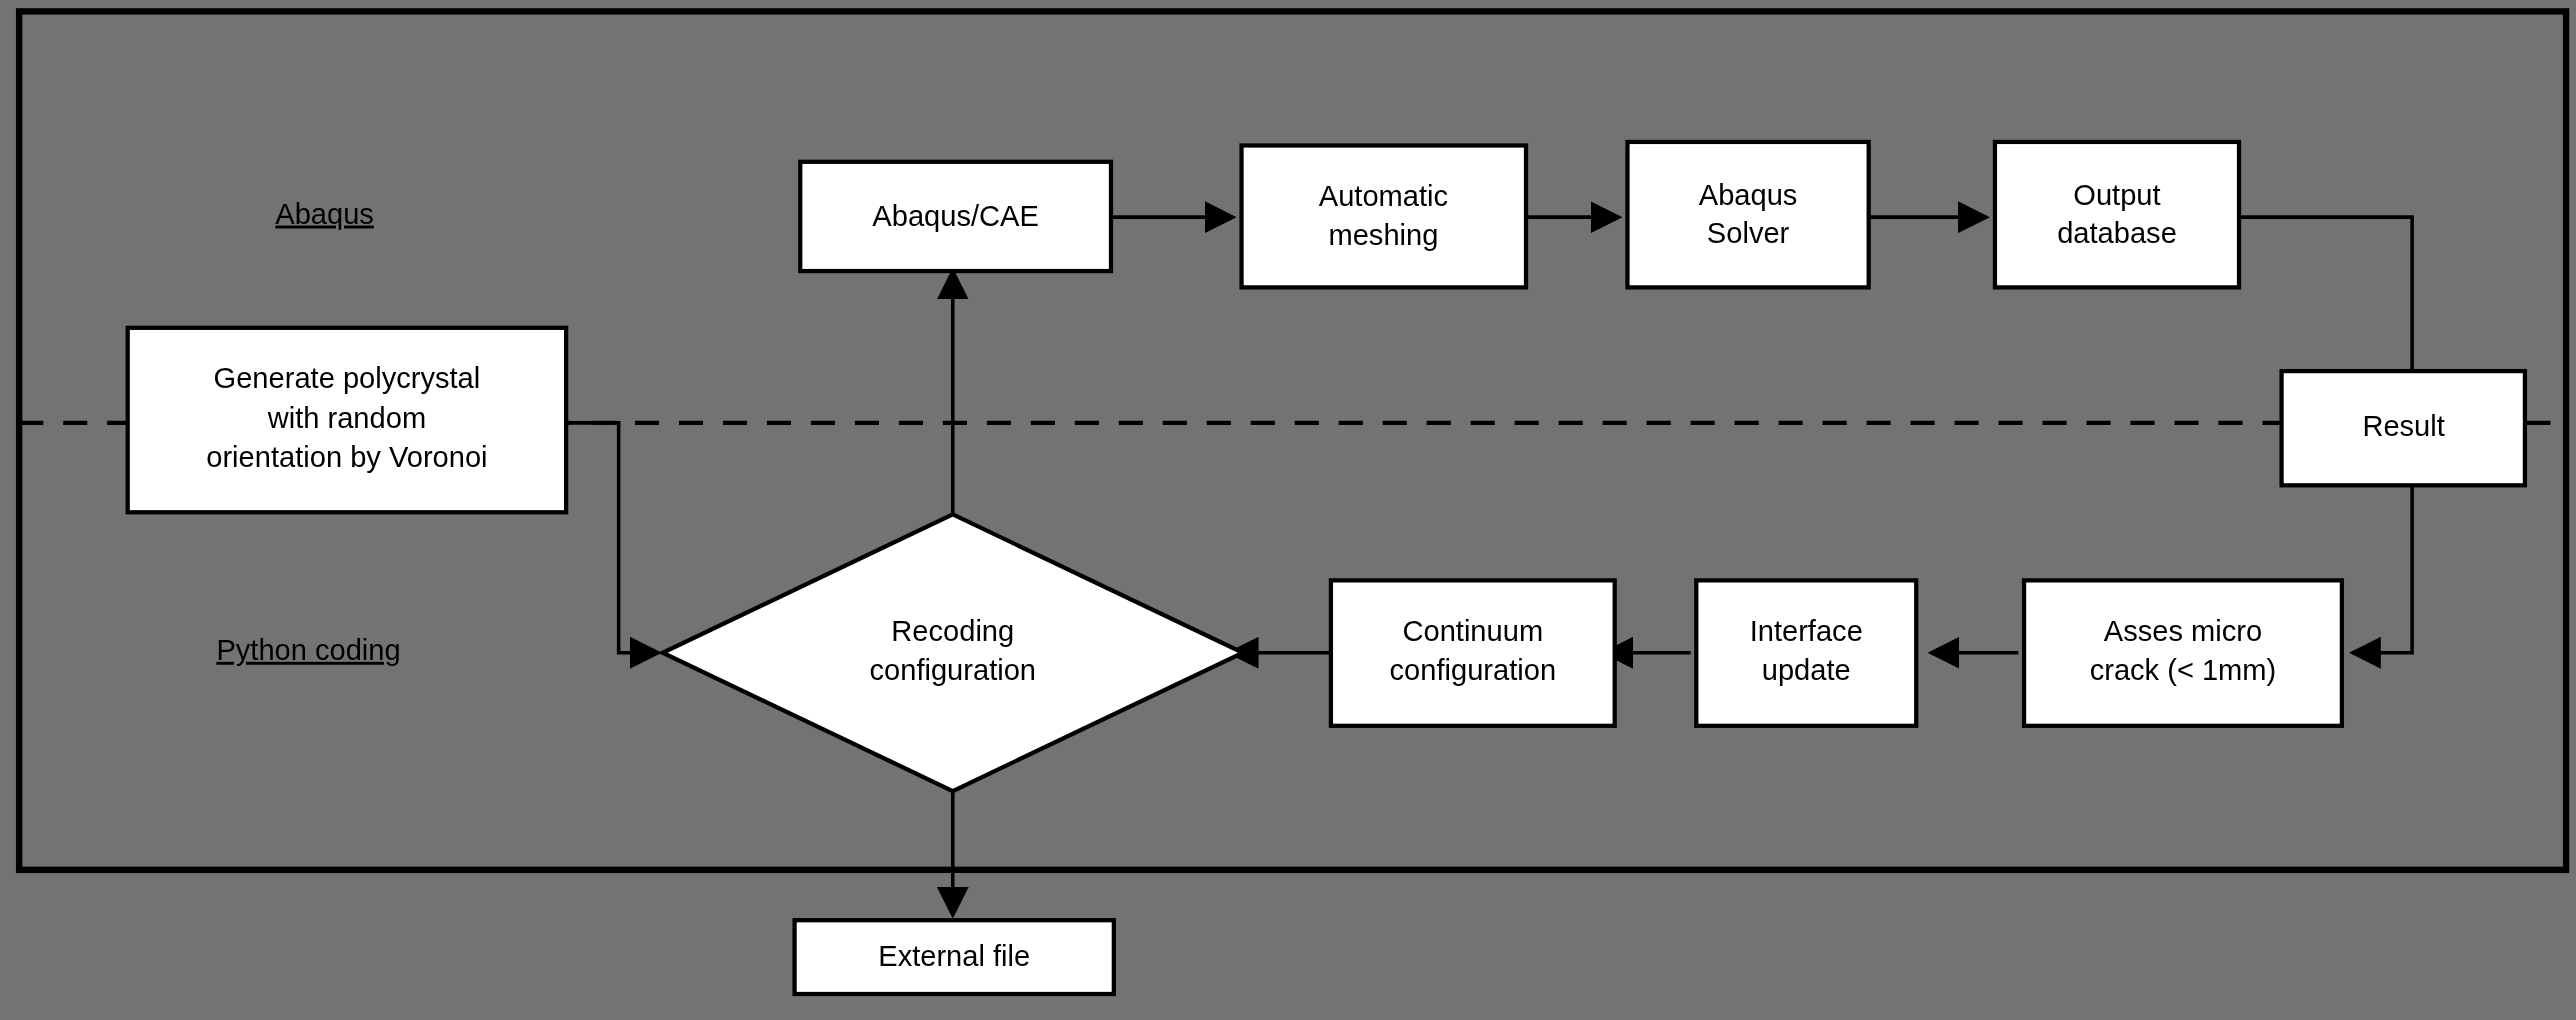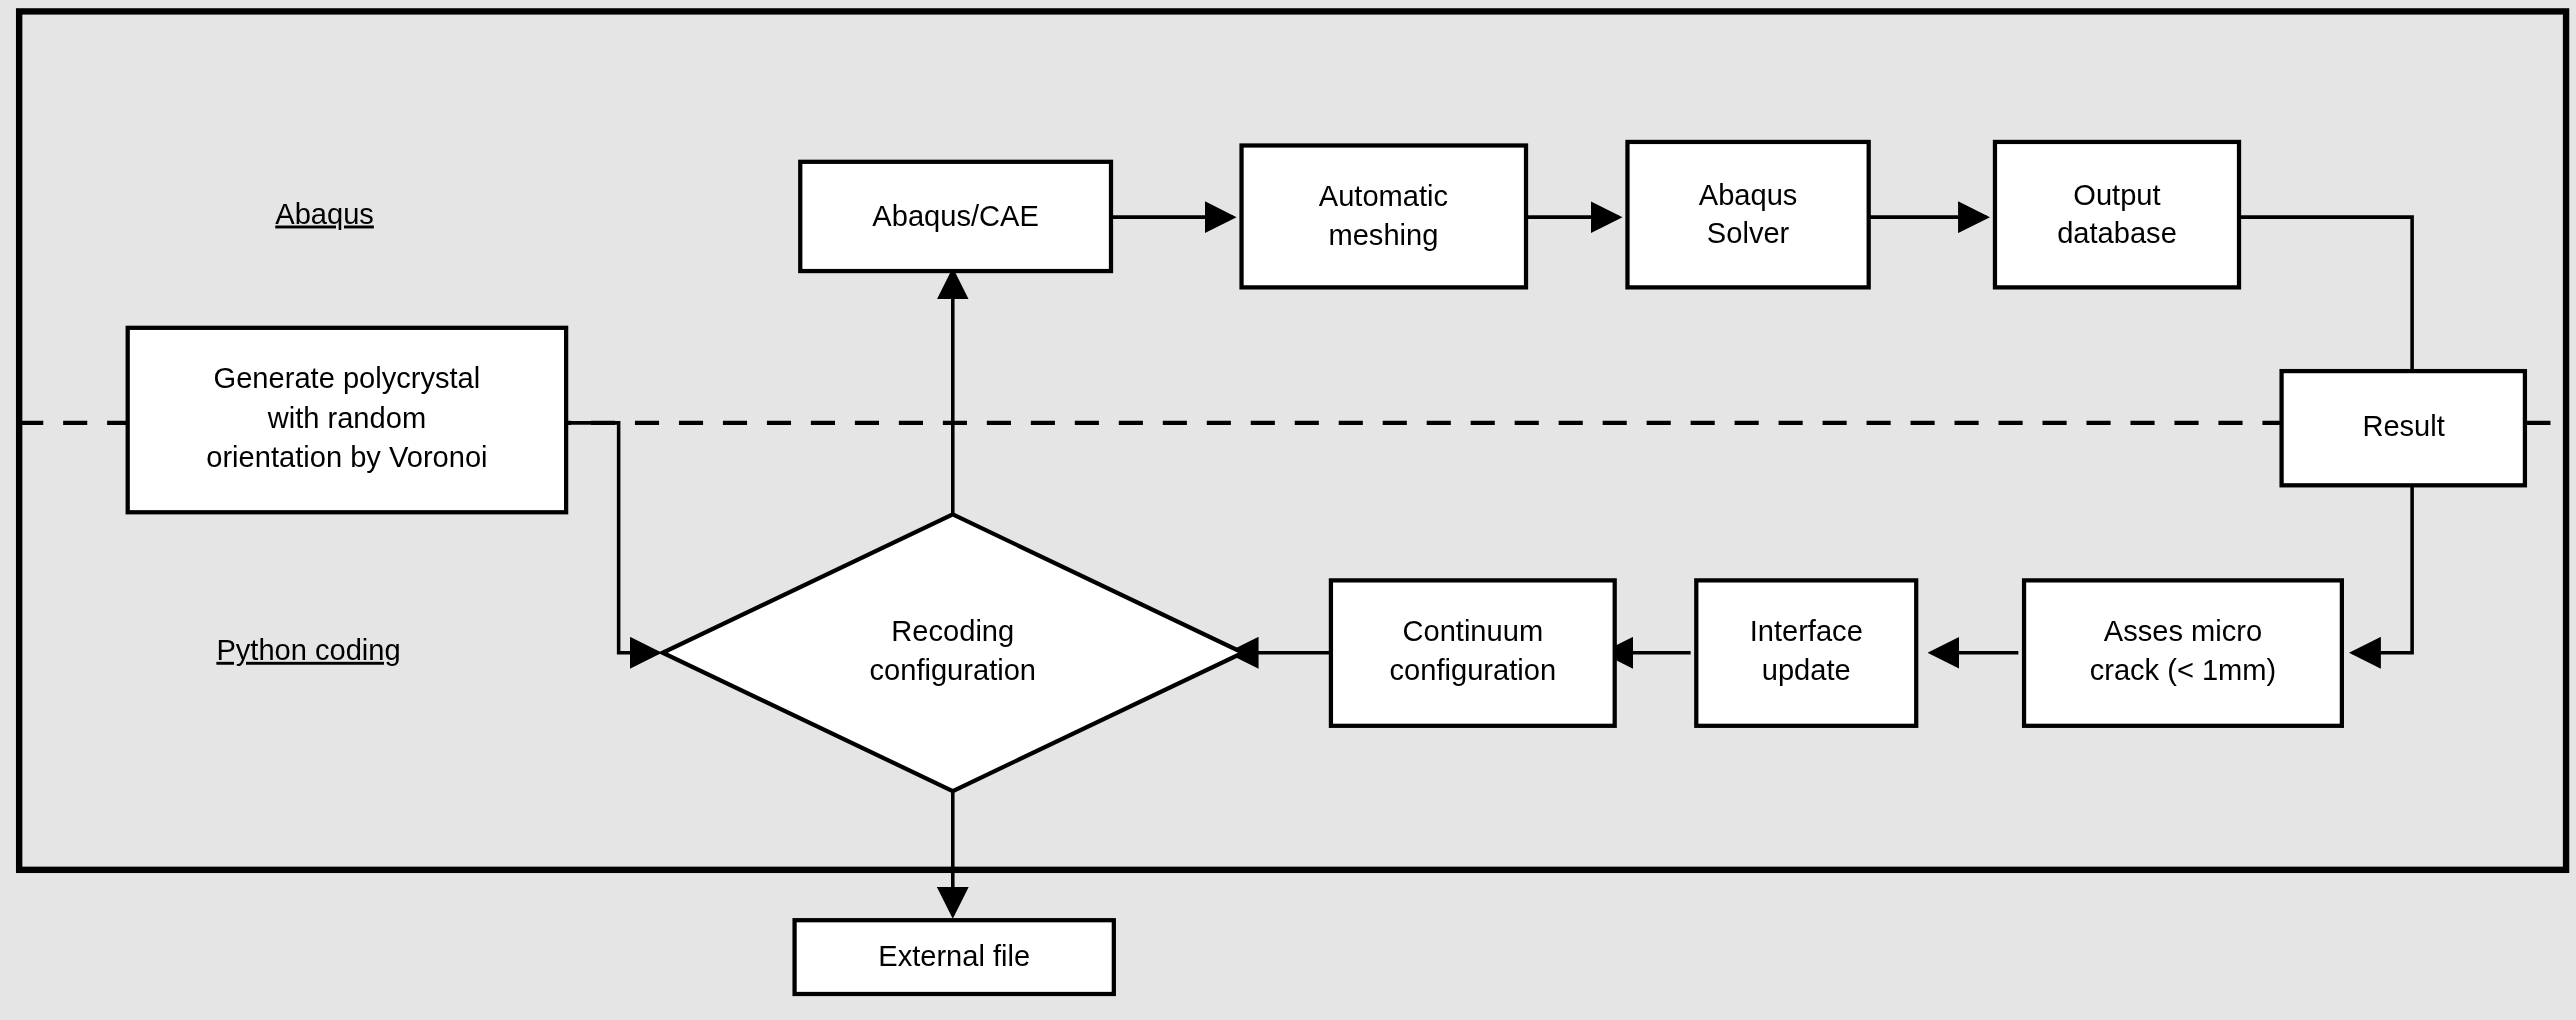--- a/index.html
+++ b/index.html
@@ -7,21 +7,21 @@
     padding: 0;
     background: #ffffff;
   }
   body {
     font-family: "Liberation Sans", sans-serif;
   }
   #stage {
     position: relative;
     width: 2576px;
     height: 1021px;
-    background: #e5e5e5;
+    background: #737373;
     overflow: hidden;
     text-decoration: underline;
   }
   svg#diagram {
     position: absolute;
     left: 0;
     top: 0;
     width: 2576px;
     height: 1021px;
   }

